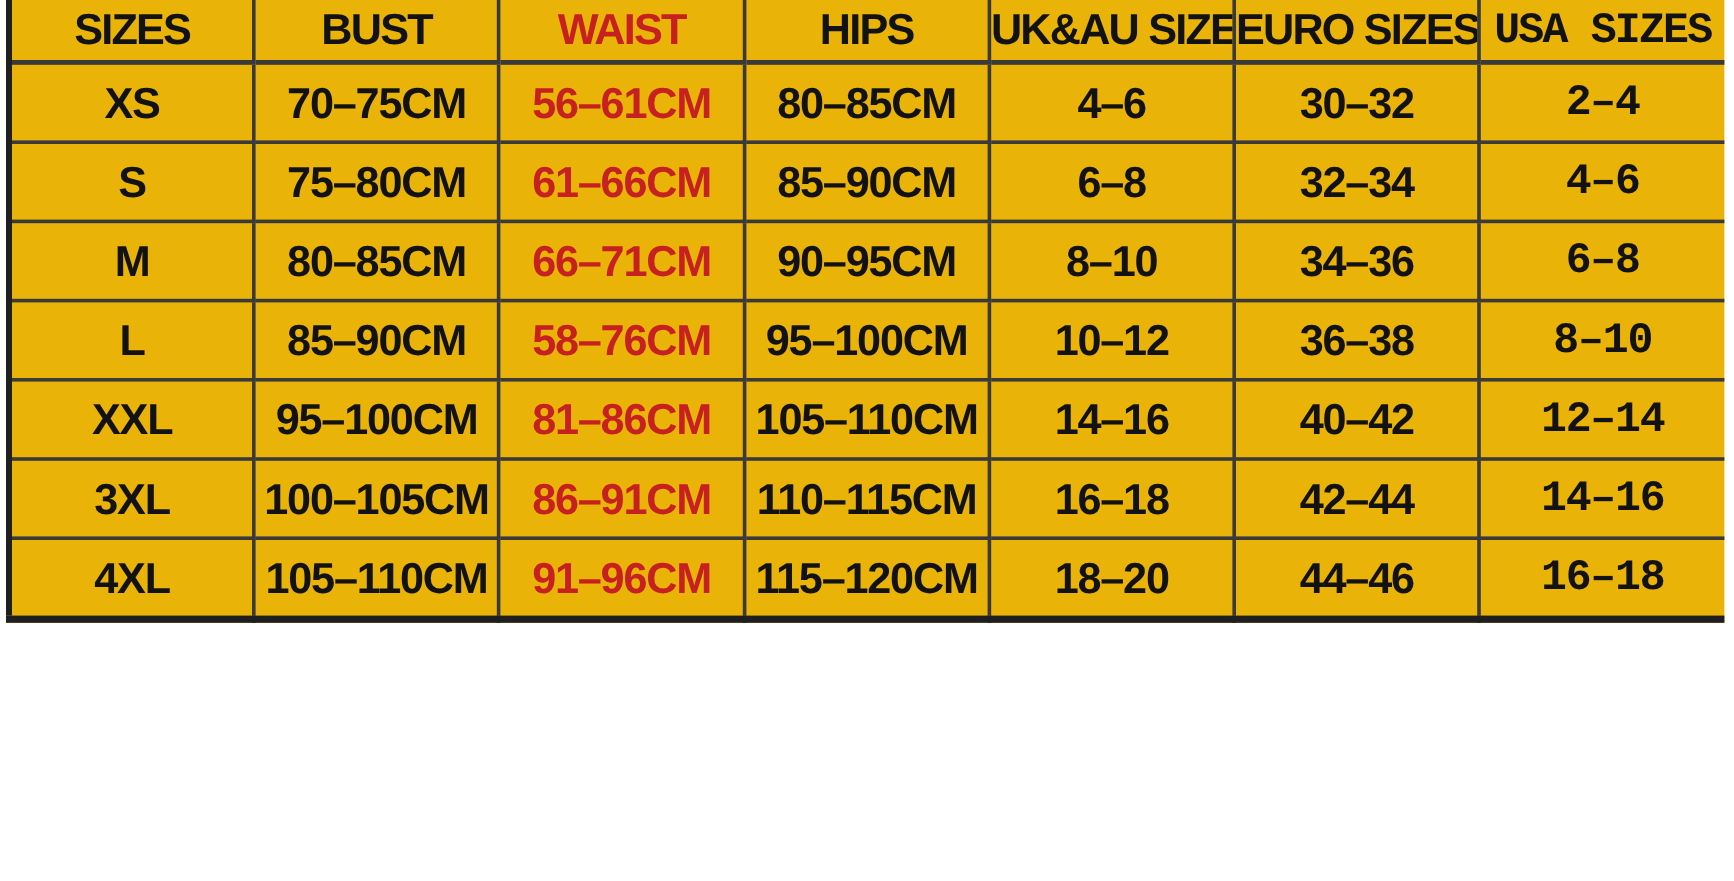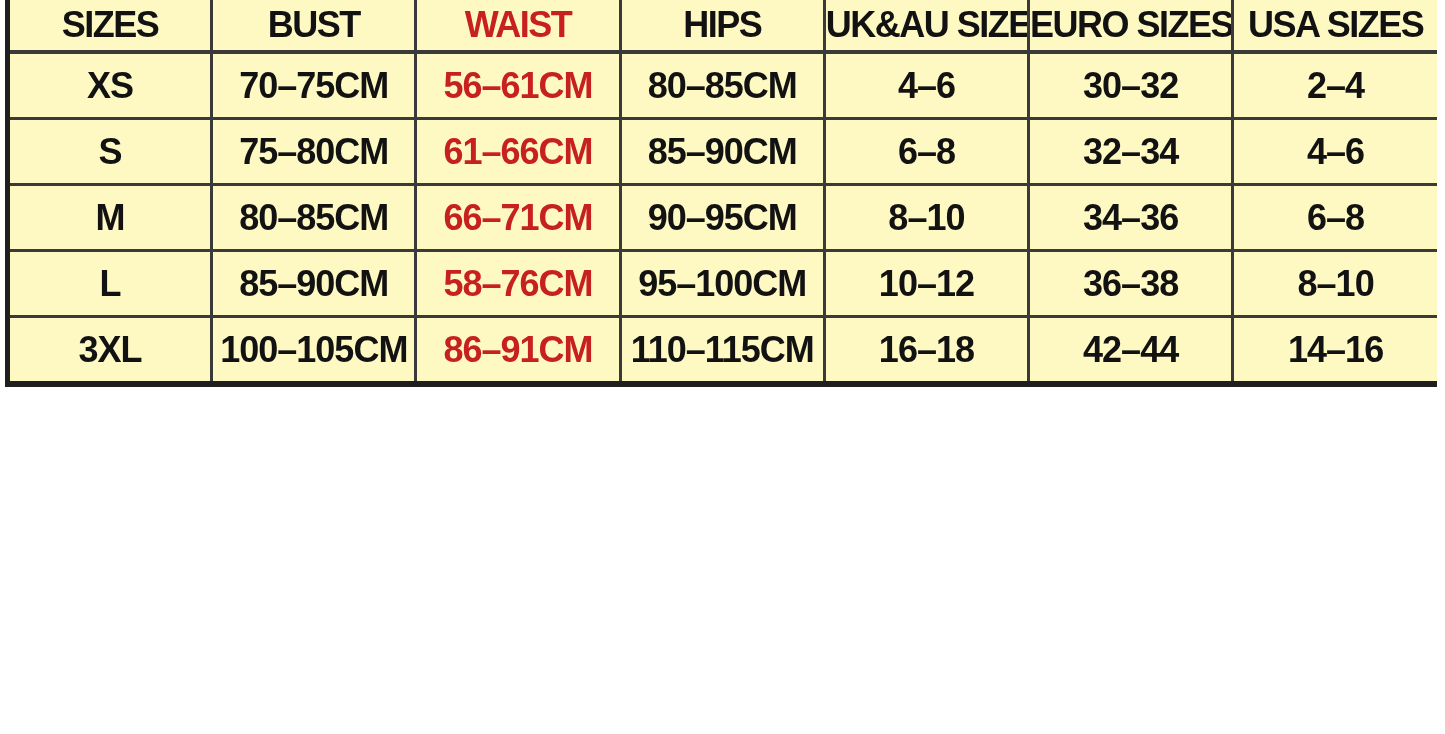--- a/index.html
+++ b/index.html
@@ -17,21 +17,21 @@
   .chart-wrap {
     position: absolute;
     top: 0;
     left: 5px;
     width: 1432px;
   }
   table.size-chart {
     border-collapse: collapse;
     table-layout: fixed;
     width: 100%;
-    background: #fef9c3;
+    background: #eab308;
     border-left: 5px solid #1f1f1f;
     border-bottom: 6px solid #1f1f1f;
   }
   .size-chart th,
   .size-chart td {
     border: 3px solid #3a3a3a;
     text-align: center;
     vertical-align: middle;
     overflow: hidden;
     white-space: nowrap;
@@ -47,20 +47,21 @@
     letter-spacing: -1.5px;
   }
   .size-chart td {
     height: 63px;
     font-size: 36px;
     letter-spacing: -1px;
   }
   .size-chart th:last-child,
   .size-chart td:last-child {
     border-right: none;
+    font-family: Liberation Mono, monospace;
   }
   .size-chart .red {
     color: var(--accent-red, #c62020);
   }
 </style>
 </head>
 <body>
 
 <div class="chart-wrap">
   <table class="size-chart">
@@ -106,23 +107,41 @@
         <tr>
           <td>L</td>
           <td>85–90CM</td>
           <td class="red">58–76CM</td>
           <td>95–100CM</td>
           <td>10–12</td>
           <td>36–38</td>
           <td>8–10</td>
         </tr>
         <tr>
+          <td>XXL</td>
+          <td>95–100CM</td>
+          <td class="red">81–86CM</td>
+          <td>105–110CM</td>
+          <td>14–16</td>
+          <td>40–42</td>
+          <td>12–14</td>
+        </tr>
+        <tr>
           <td>3XL</td>
           <td>100–105CM</td>
           <td class="red">86–91CM</td>
           <td>110–115CM</td>
           <td>16–18</td>
           <td>42–44</td>
           <td>14–16</td>
         </tr>
+        <tr>
+          <td>4XL</td>
+          <td>105–110CM</td>
+          <td class="red">91–96CM</td>
+          <td>115–120CM</td>
+          <td>18–20</td>
+          <td>44–46</td>
+          <td>16–18</td>
+        </tr>
       </tbody>
   </table>
 </div>
 
 </body></html>

